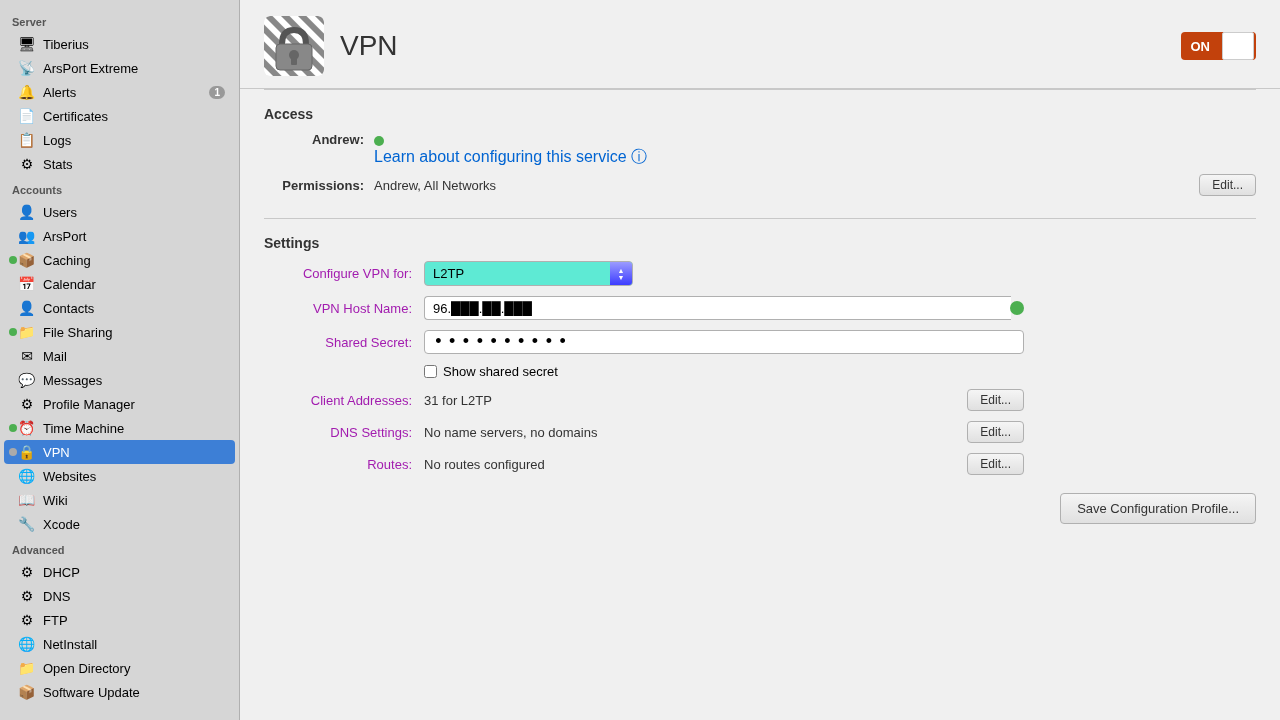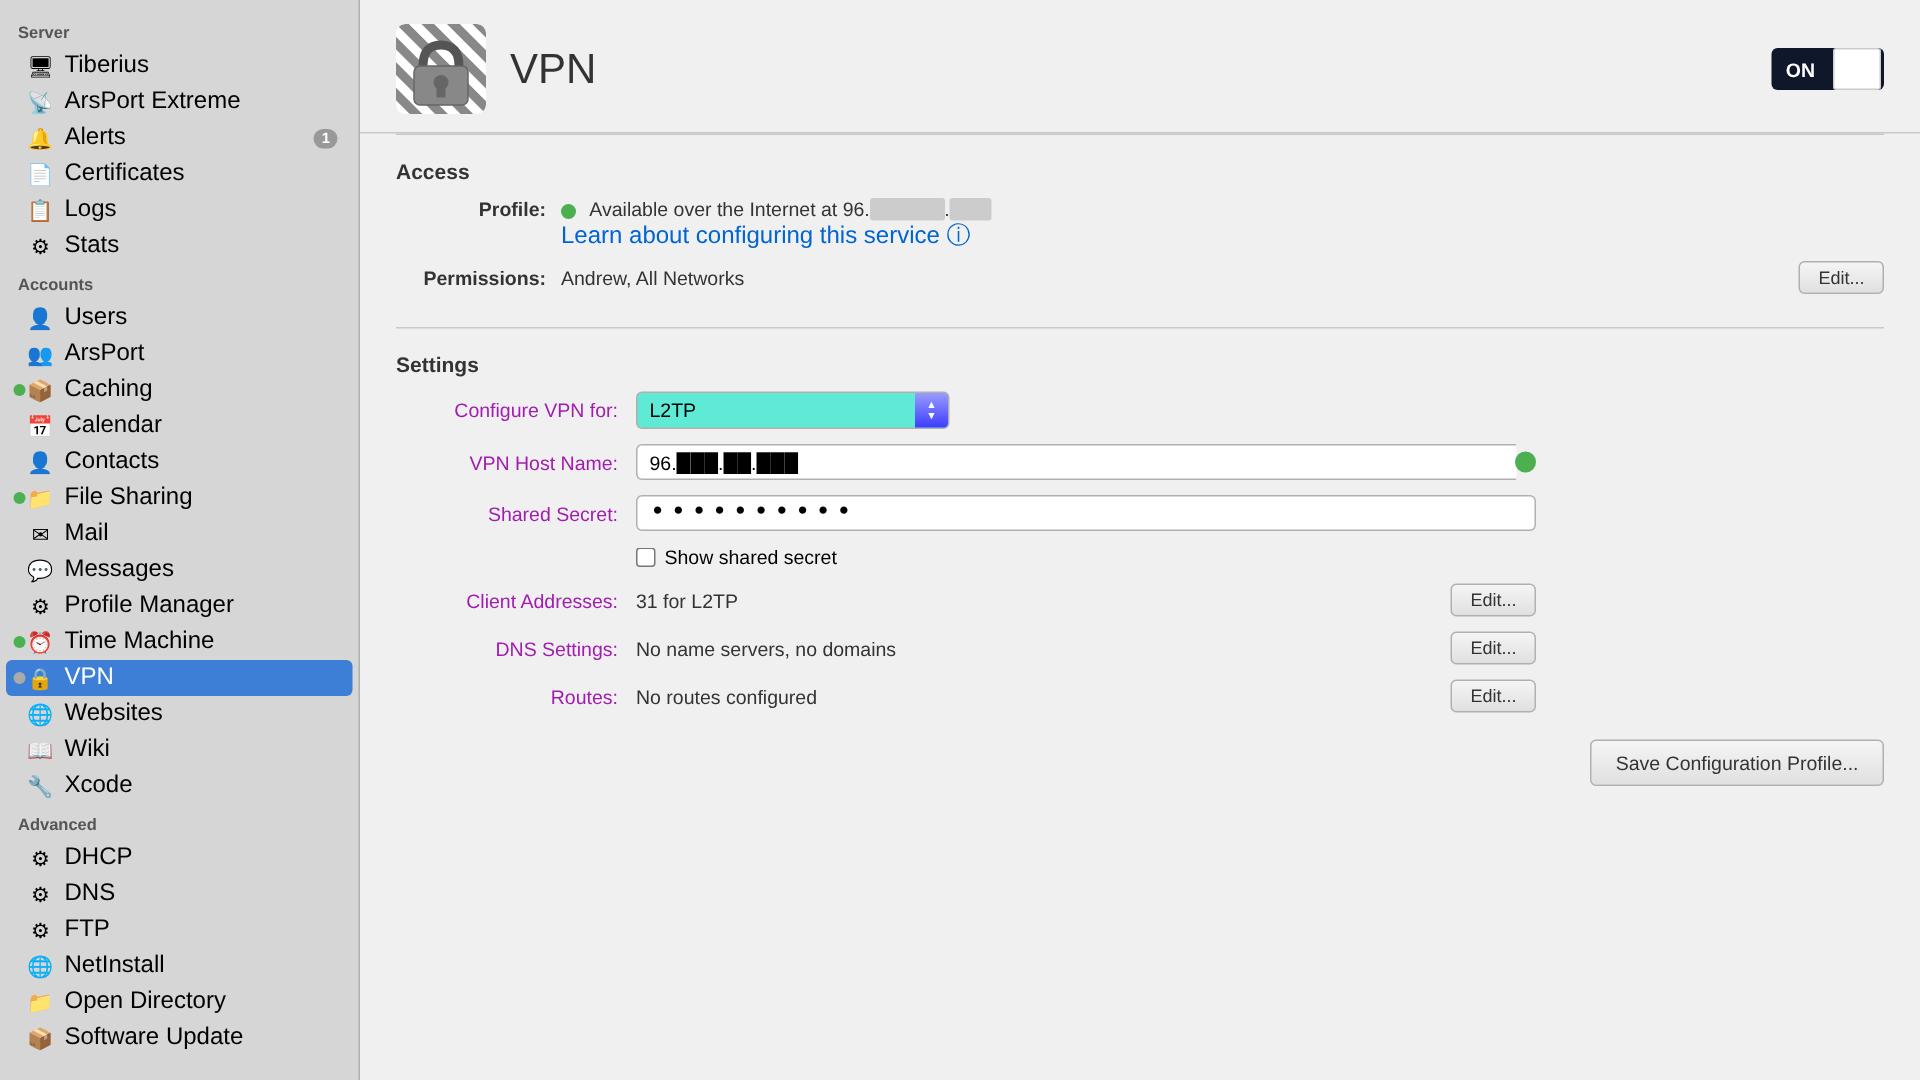--- a/index.html
+++ b/index.html
@@ -53,21 +53,21 @@
       margin-right: 7px;
       display: flex;
       align-items: center;
       justify-content: center;
       font-size: 14px;
       flex-shrink: 0;
     }
 
     .sidebar-item .item-label {
       flex: 1;
-      font-size: 16px;
+      font-size: 13px;
     }
 
     .sidebar-item .badge {
       background: #999;
       color: white;
       border-radius: 8px;
       font-size: 10px;
       padding: 1px 5px;
       font-weight: bold;
     }
@@ -116,21 +116,21 @@
     }
 
     .toggle-container {
       display: flex;
       align-items: center;
     }
 
     .toggle-btn {
       display: flex;
       align-items: center;
-      background: #0f172a;
+      background: #c2410c;
       border-radius: 4px;
       border: none;
       cursor: pointer;
       overflow: hidden;
       height: 28px;
     }
 
     .toggle-on-label {
       color: white;
       font-weight: bold;
@@ -540,24 +540,23 @@
       </button>
     </div>
   </div>
 
   <hr class="divider">
 
   <div class="content-section">
     <div class="section-title">Access</div>
 
     <div class="info-row">
-      <span class="info-label">Profile:</span>
+      <span class="info-label">Andrew:</span>
       <span class="info-value">
         <span class="status-dot"></span>
-        <span>Available over the Internet at 96.<span style="background:#ccc;color:transparent;border-radius:2px;">███.██</span>.<span style="background:#ccc;color:transparent;border-radius:2px;">███</span></span>
         <br>
         <a class="learn-link" href="#">
           <span>Learn about configuring this service</span>
           <span style="color:#0064d2;">ⓘ</span>
         </a>
       </span>
     </div>
 
     <div class="info-row permissions-row">
       <span class="info-label">Permissions:</span>

